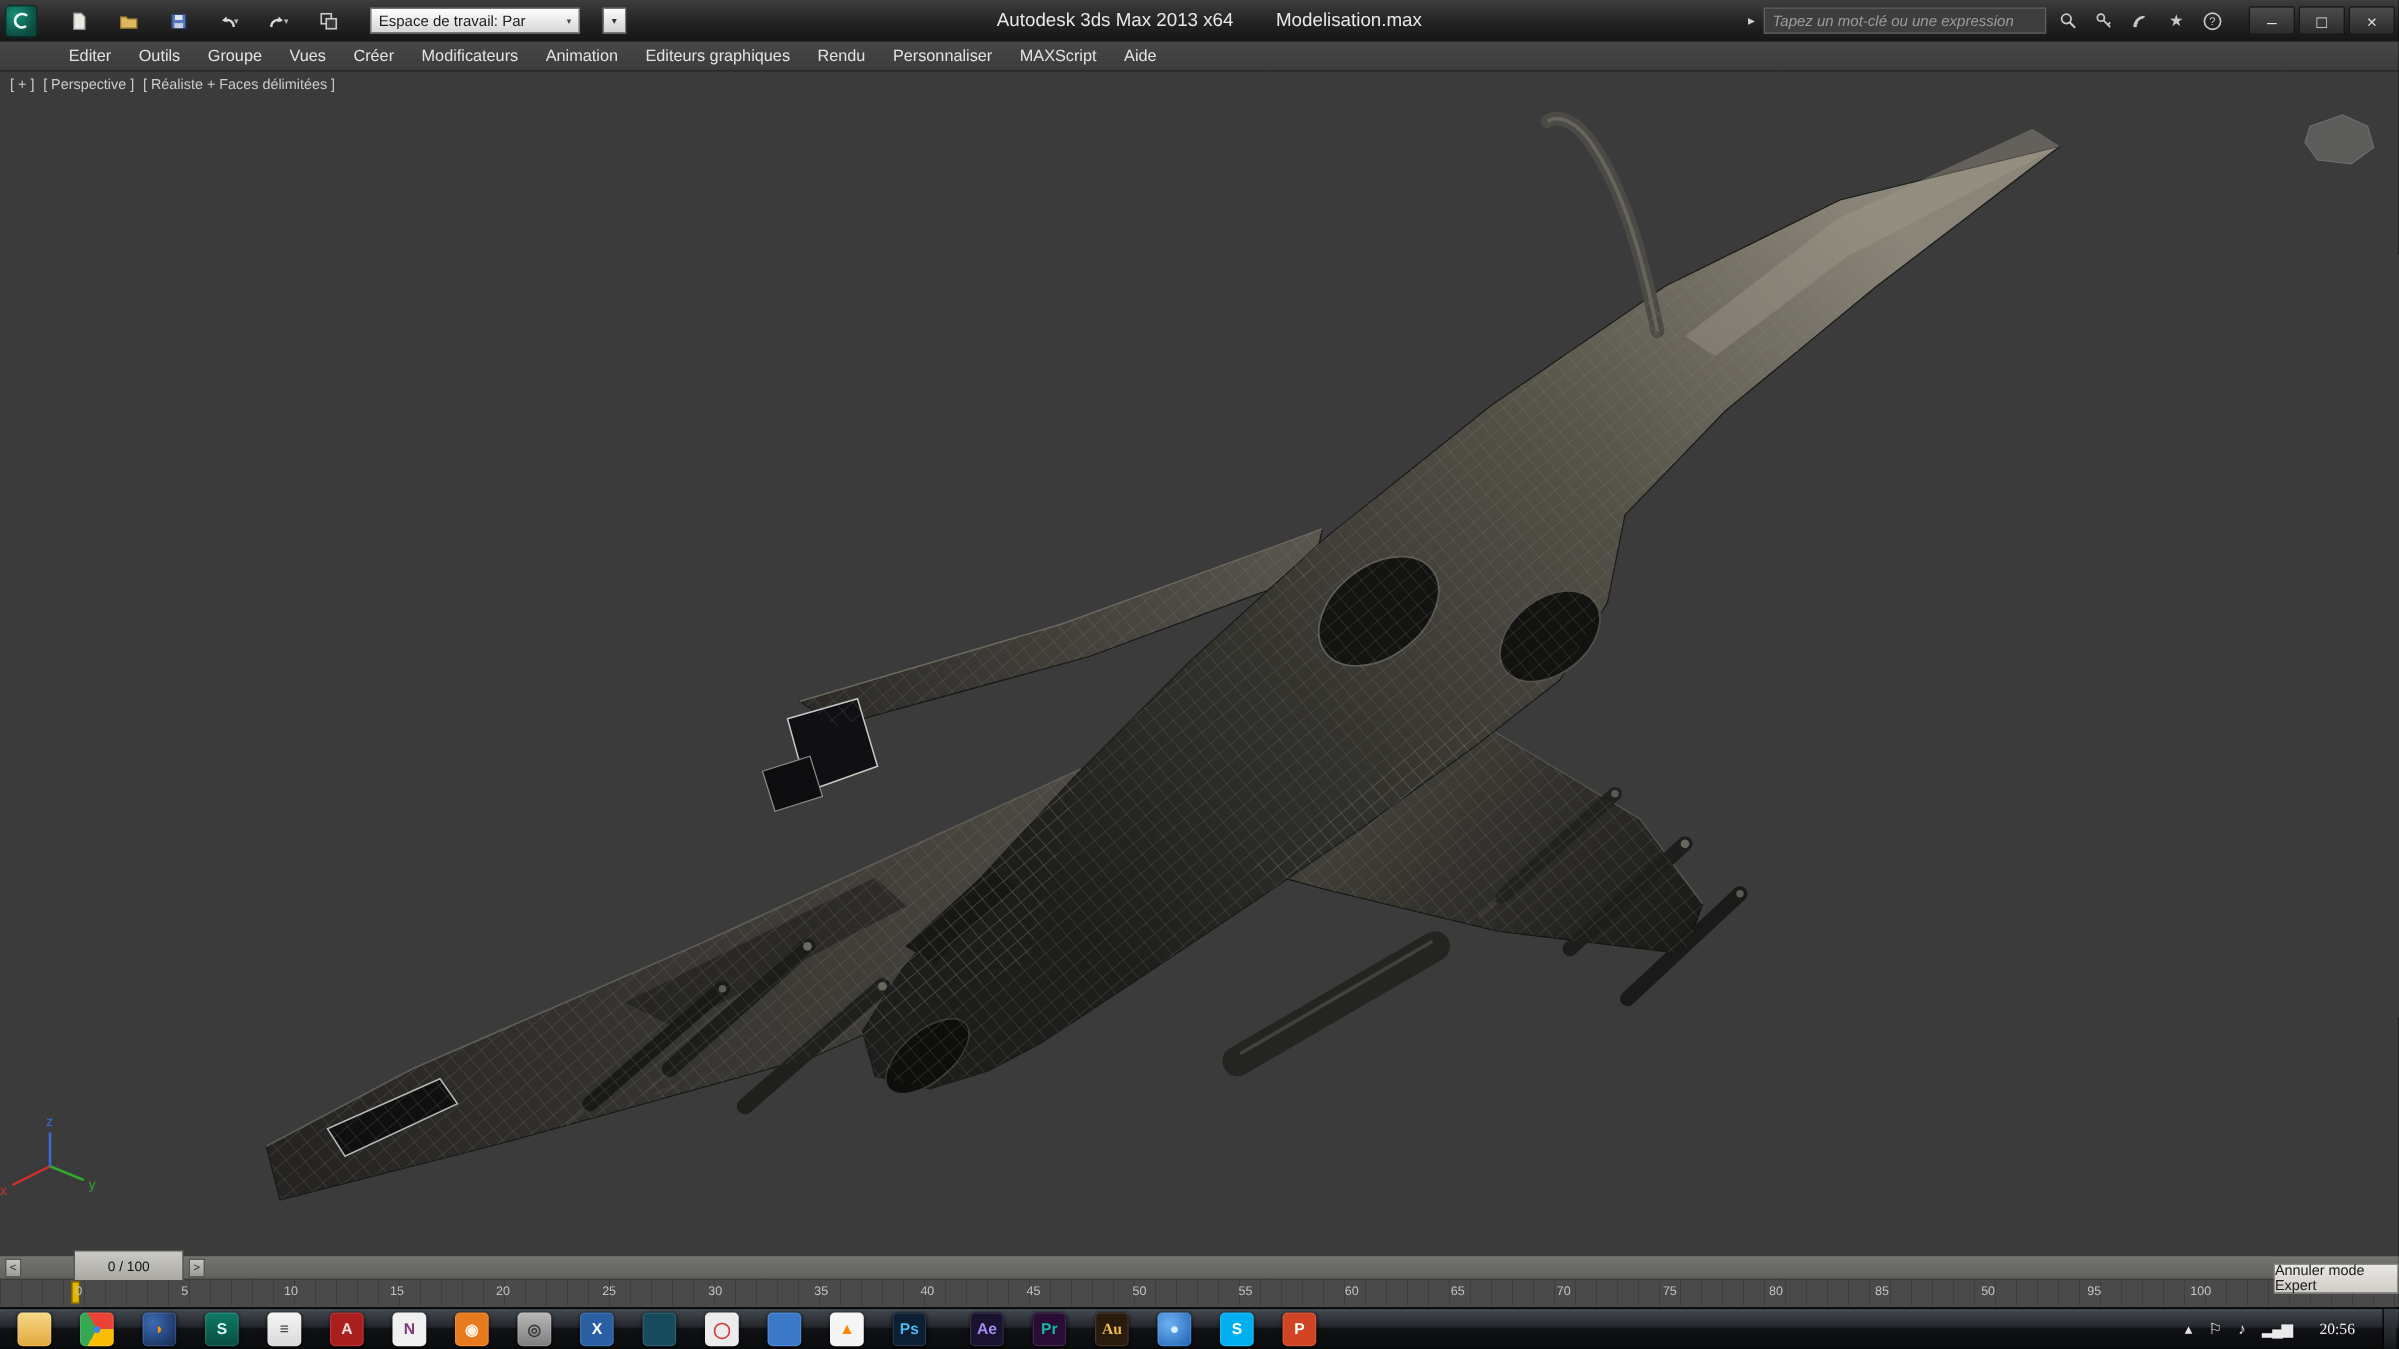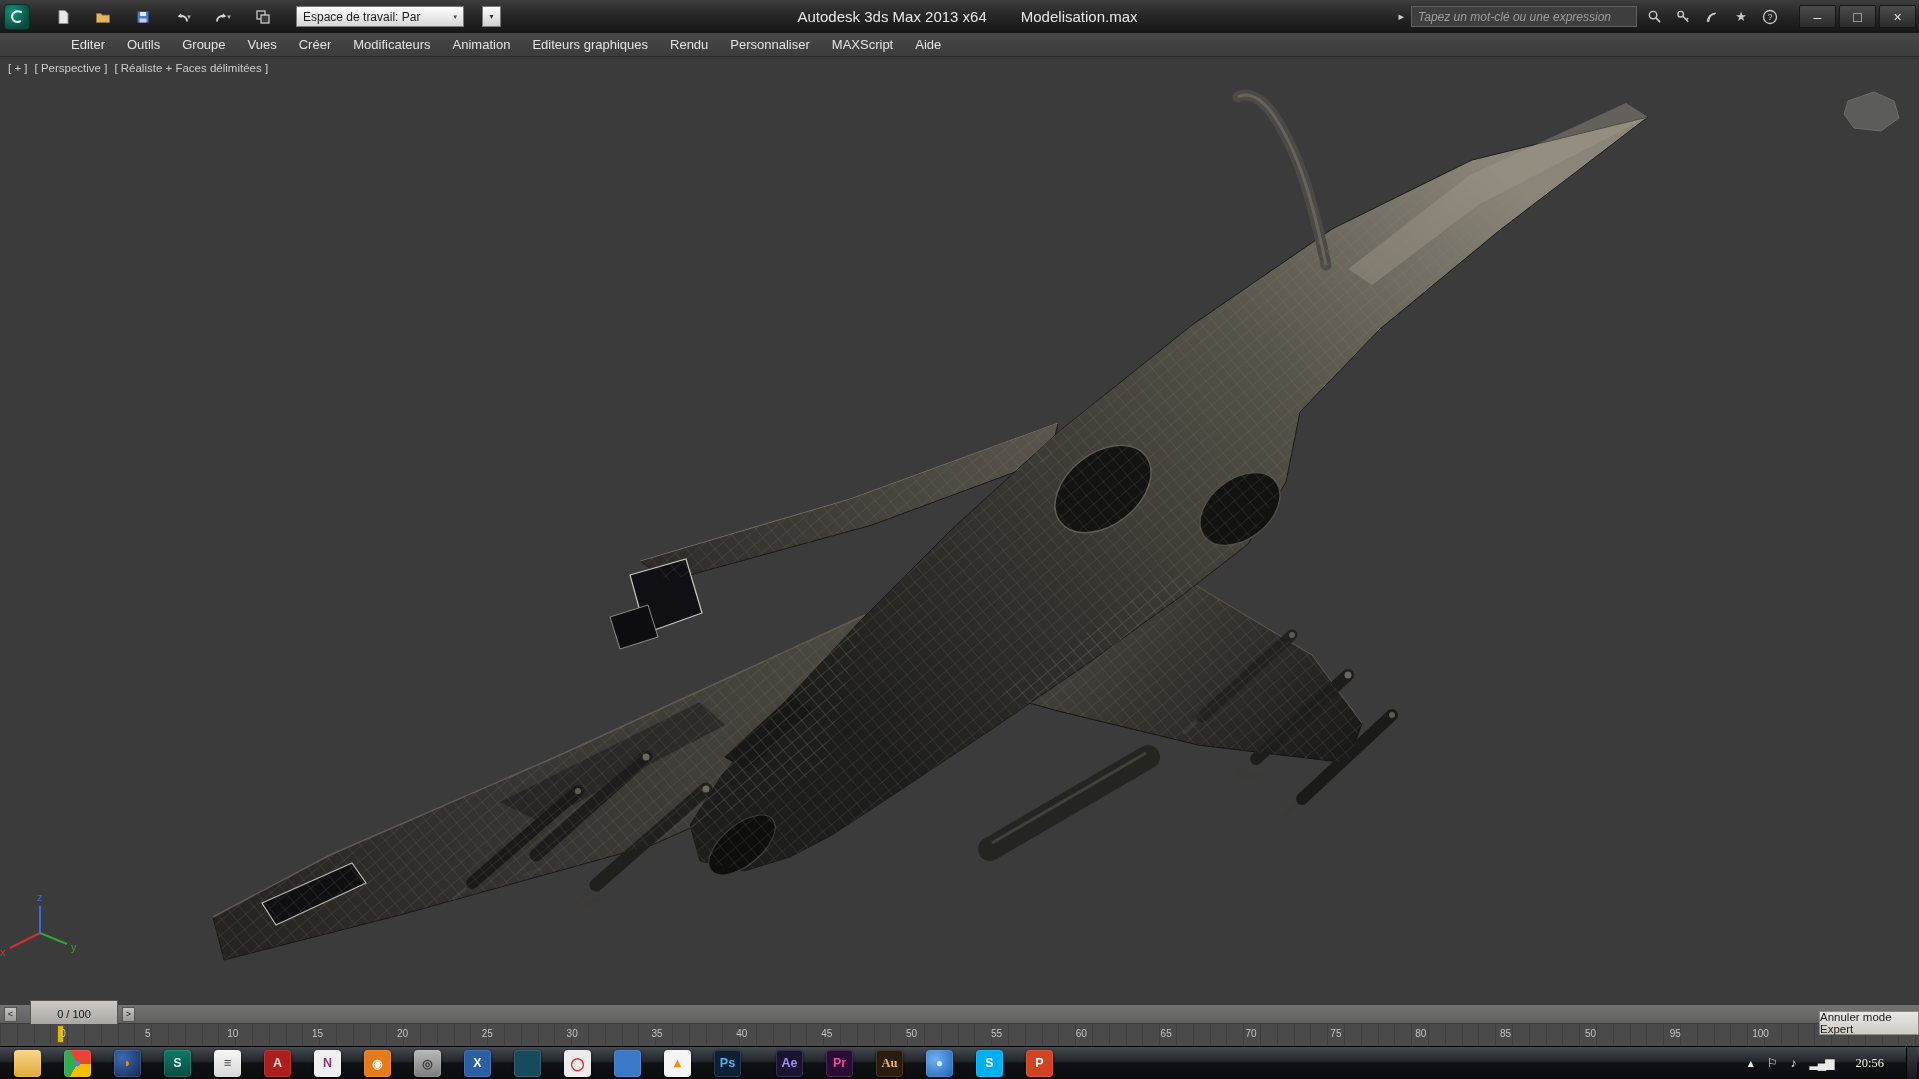--- a/index.html
+++ b/index.html
@@ -35,38 +35,38 @@
   .ic-btn { width:24px; height:22px; display:flex; align-items:center; justify-content:center;
             color:#c9c9c9; font-size:13px; border-radius:2px; }
   .win-btns { display:flex; gap:3px; margin-left:12px; }
   .win-btn { width:37px; height:23px; display:flex; align-items:center; justify-content:center;
              color:#e0e0e0; font-size:14px; background:linear-gradient(#4b4b4b,#2b2b2b);
              border:1px solid #171717; border-radius:2px; }
 
   
   .menubar { height:24px; background:linear-gradient(#474747,#3c3c3c);
              border-bottom:1px solid #282828; display:flex; align-items:center;
-             padding-left:60px; flex:none; }
+             padding-left:44px; flex:none; }
   .menu-item { padding:0 11px; height:100%; display:flex; align-items:center;
                color:#e3e3e3; font-size:13px; cursor:default; }
 
   
   .viewport { height:948px; position:relative; background:#3b3b3b; flex:none; overflow:hidden; }
   .vp-svg { position:absolute; inset:0; display:block; }
   .vp-label { position:absolute; top:5px; left:8px; display:flex; gap:7px; z-index:3; }
   .vp-seg { color:#cccccc; font-size:11.5px; cursor:default; }
 
   
   .timebar { height:41px; background:#4a4a4a; position:relative; flex:none; }
   .trackstrip { height:19px; background:linear-gradient(#73736f,#61615d);
                 border-bottom:1px solid #3a3a3a; display:flex; align-items:center; }
   .ts-btn { width:13px; height:15px; margin-left:4px; font-size:9px; color:#1d1d1d;
             background:linear-gradient(#c4c4c0,#9a9a96); border:1px solid #56564f;
             display:flex; align-items:center; justify-content:center; }
-  .frame-btn { margin-left:13px; width:88px; height:29px; font-size:11px; color:#111;
+  .frame-btn { margin-left:42px; width:88px; height:29px; font-size:11px; color:#111;
                background:linear-gradient(#cbc9c4,#a5a39d); border:1px solid #56564f;
                display:flex; align-items:center; justify-content:center; }
   .ruler { height:21px; background:#4a4a4a; position:relative;
            background-image:repeating-linear-gradient(90deg,#3e3e3e 0 1px,transparent 1px 16.8px); }
   .ruler-labels { position:absolute; left:55px; right:150px; top:4px; display:flex;
                   justify-content:space-between; }
   .tick { min-width:16px; text-align:center; font-size:10px; color:#c4c4c4; }
   .time-caret { position:absolute; left:57px; top:1px; width:7px; height:18px;
                 background:#e2b600; border:1px solid #6d5700; }
   .expert-btn { position:absolute; right:0; top:6px; width:100px; height:24px;
@@ -407,21 +407,21 @@
         <span class="app-ic" title="media-white-app" style="background: rgb(236, 236, 236); color: rgb(212, 60, 60);">◯</span>
 
         <span class="app-ic" title="blue-app" style="background: rgb(60, 120, 200); color: rgb(255, 255, 255);"></span>
 
         <span class="app-ic" title="vlc" style="background: rgb(245, 245, 245); color: rgb(255, 136, 0);">▲</span>
 
         <span class="app-ic" title="photoshop" style="background: rgb(13, 31, 51); color: rgb(79, 182, 240);">Ps</span>
 
         <span class="app-ic" title="after-effects" style="background: rgb(26, 19, 48); color: rgb(160, 140, 240); margin-left: 12px;">Ae</span>
 
-        <span class="app-ic" title="premiere" style="background: rgb(42, 13, 53); color: #ec4899;">Pr</span>
+        <span class="app-ic" title="premiere" style="background: rgb(42, 13, 53); color: #14b8a6;">Pr</span>
 
         <span class="app-ic" title="audition" style="background: rgb(42, 28, 13); color: rgb(240, 184, 79); font-family: Liberation Serif, serif;">Au</span>
 
         <span class="app-ic" title="google-earth" style="background: radial-gradient(circle at 35% 35%, rgb(111, 178, 240), rgb(26, 95, 180)); color: rgb(216, 236, 255);">●</span>
 
         <span class="app-ic" title="skype" style="background: rgb(0, 175, 240); color: rgb(255, 255, 255);">S</span>
 
         <span class="app-ic" title="powerpoint" style="background: rgb(208, 68, 35); color: rgb(255, 255, 255);">P</span>
       </div>
     <div class="tray">

